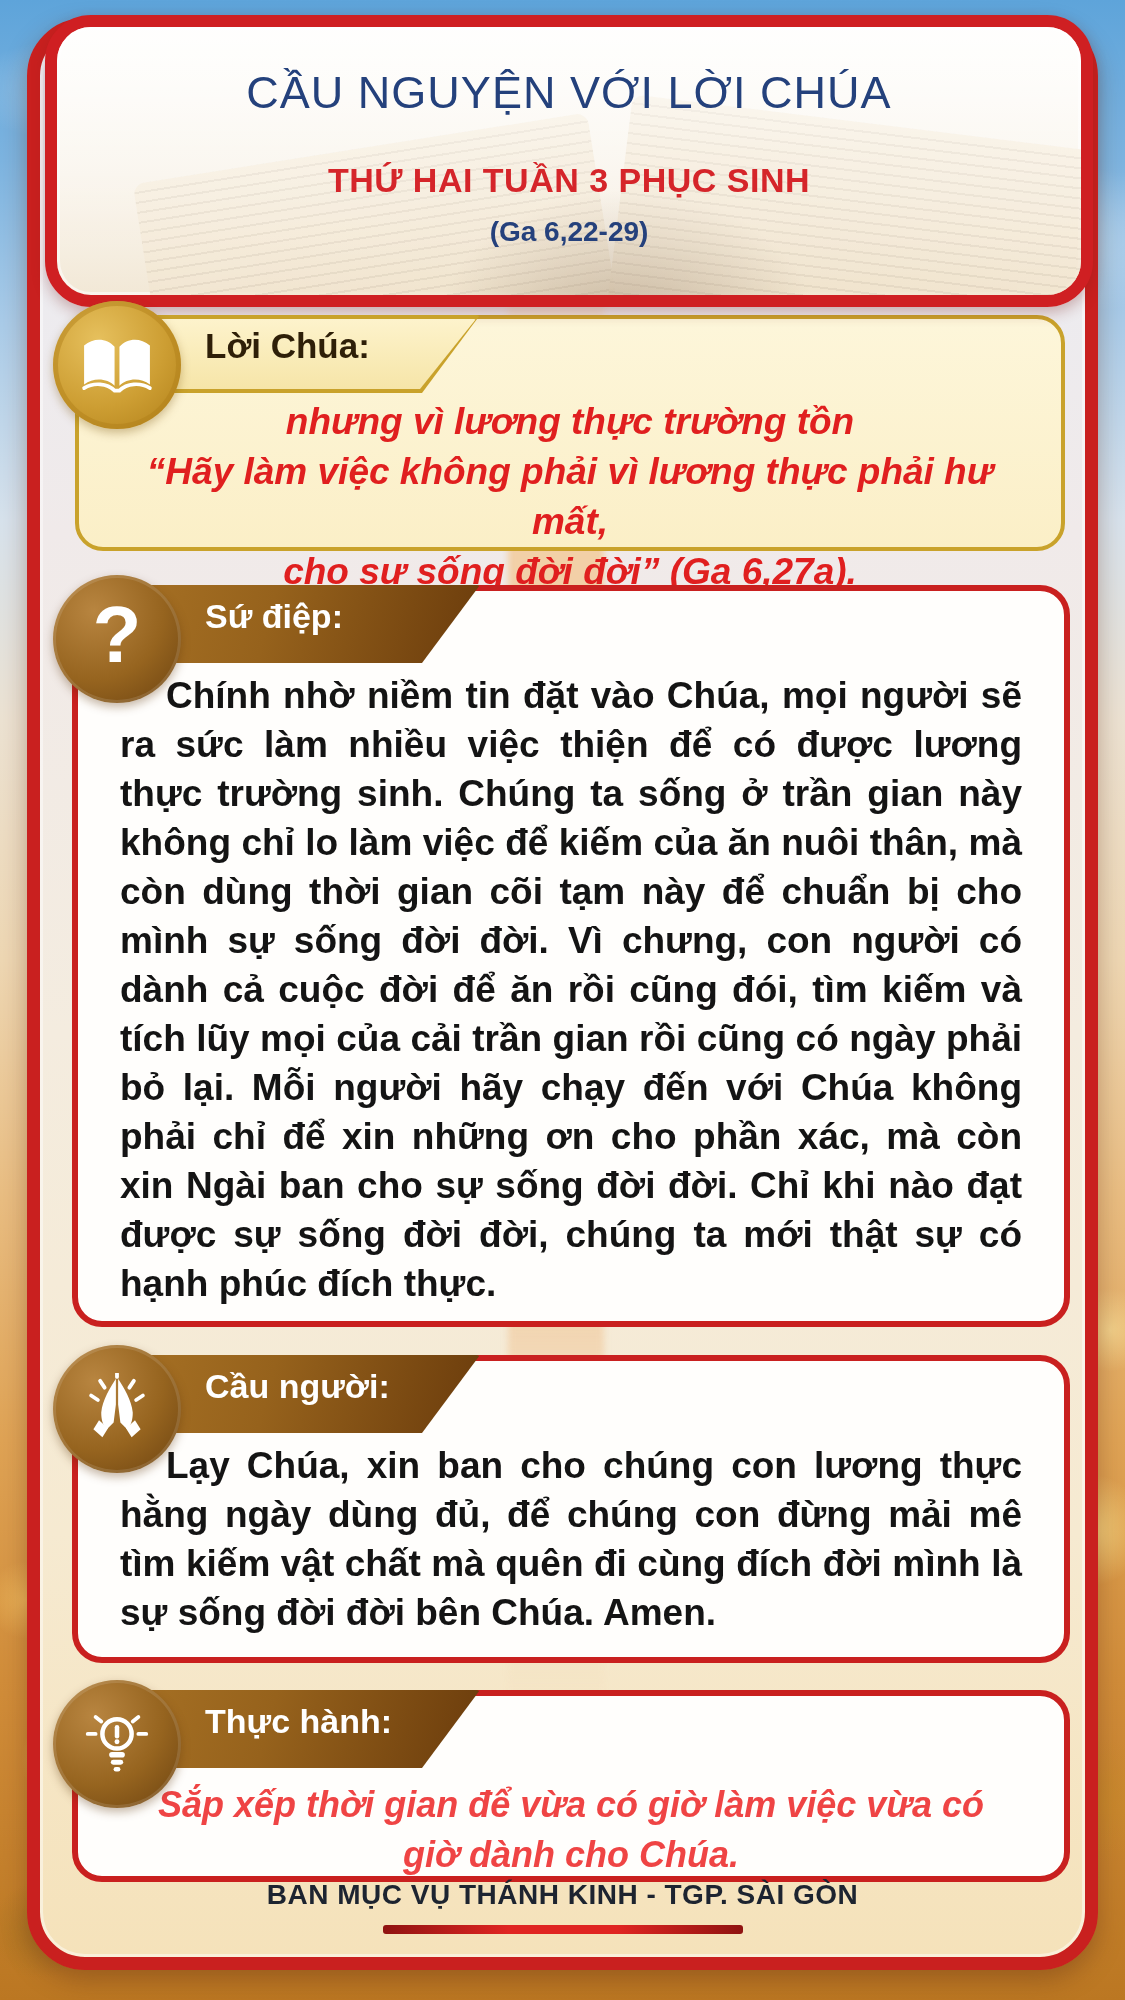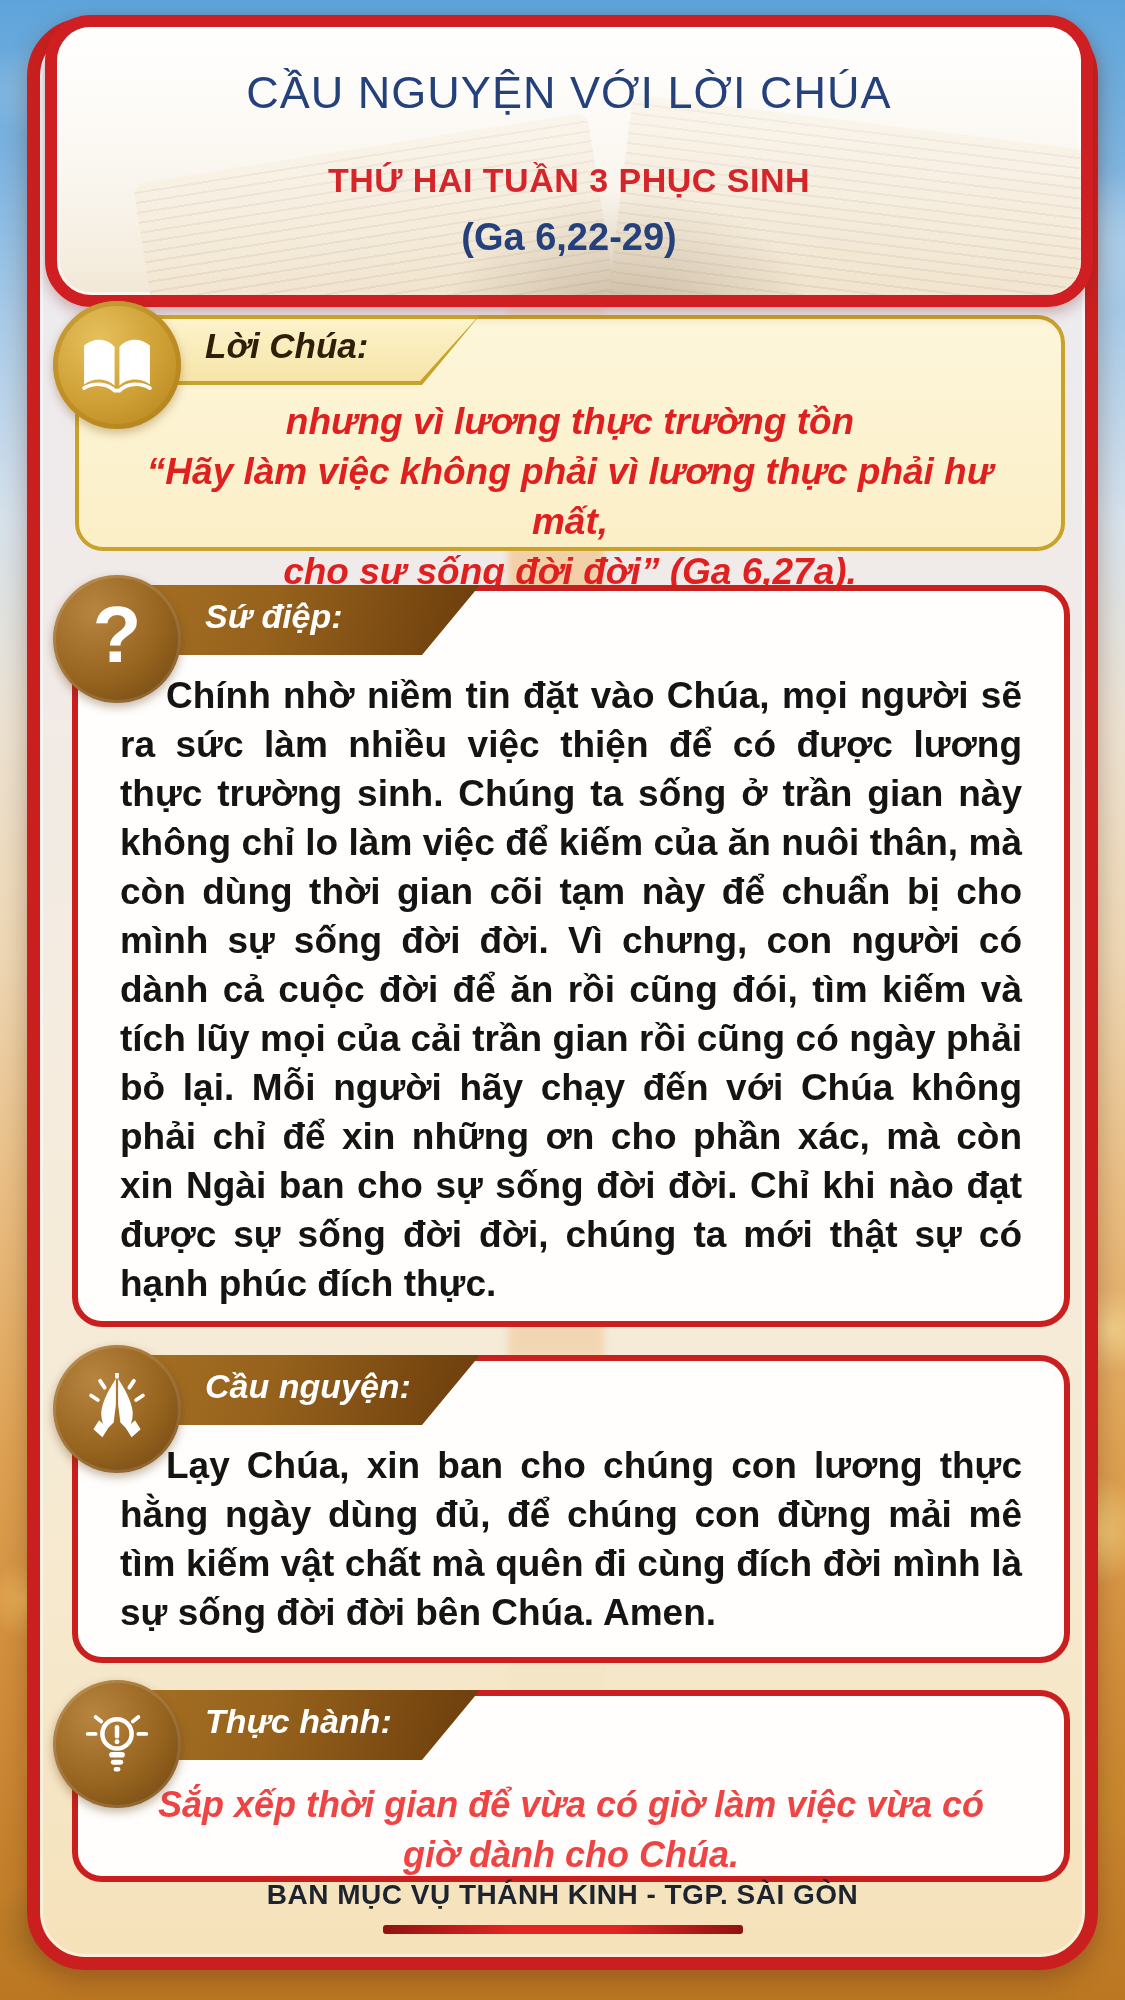--- a/index.html
+++ b/index.html
@@ -61,29 +61,29 @@
     position:absolute; left:360px; top:150px; width:420px; height:160px;
     background:radial-gradient(ellipse at 50% 100%, rgba(110,80,50,.45), transparent 65%);
   }
   .book-photo .wash{ position:absolute; inset:0;
     background:linear-gradient(180deg, rgba(255,255,255,.8) 0%, rgba(255,255,255,.45) 45%, rgba(255,255,255,.25) 100%); }
 
   .header-title{ position:relative; margin-top:40px; font-size:45px; font-weight:400;
     color:#24417c; letter-spacing:1px; }
   .header-subtitle{ position:relative; margin-top:42px; font-size:34px; font-weight:700;
     color:#d5252a; letter-spacing:.5px; }
-  .header-ref{ position:relative; margin-top:16px; font-size:38px; font-weight:700; color:#25417c; }
+  .header-ref{ position:relative; margin-top:16px; font-size:28px; font-weight:700; color:#25417c; }
 
   
   .section-box{ position:absolute; z-index:2; background:#fffefc; border:6px solid #c9201f; border-radius:30px; }
-  .banner{ position:absolute; z-index:4; height:70px; width:385px;
+  .banner{ position:absolute; z-index:4; height:78px; width:385px;
     clip-path:polygon(0 0, 100% 0, calc(100% - 58px) 100%, 0 100%);
     border-radius:22px 4px 30px 22px;
     background:linear-gradient(105deg,#aa7426 0%, #96621c 45%, #6b3c0c 100%);
-    line-height:62px; padding-left:110px; font-size:34px; font-weight:700; color:#ffffff;font-style:italic;
+    line-height:62px; padding-left:110px; font-size:34px; font-weight:700; color:#ffffff;
   }
   .badge{ position:absolute; z-index:5; width:128px; height:128px; border-radius:50%;
     display:flex; align-items:center; justify-content:center;
     background:radial-gradient(circle at 32% 28%, #b88540 0%, #96641f 55%, #6b4210 100%);
     box-shadow:0 4px 10px rgba(90,50,10,.35), inset 0 0 0 3px rgba(255,255,255,.12);
   }
   .badge.gold{ background:radial-gradient(circle at 35% 30%, #e6c05d 0%, #cd9e33 55%, #b07f18 100%);
     box-shadow:0 4px 10px rgba(120,80,10,.35), inset 0 0 0 5px rgba(176,127,24,.45); }
   .badge svg{ display:block; }
   .qmark{ font-size:80px; font-weight:700; color:#fff; line-height:1; transform:translateY(-4px); }
@@ -159,21 +159,21 @@
         <div class="body-text">Chính nhờ niềm tin đặt vào Chúa, mọi người sẽ ra sức làm nhiều việc thiện để có được lương thực trường sinh. Chúng ta sống ở trần gian này không chỉ lo làm việc để kiếm của ăn nuôi thân, mà còn dùng thời gian cõi tạm này để chuẩn bị cho mình sự sống đời đời. Vì chưng, con người có dành cả cuộc đời để ăn rồi cũng đói, tìm kiếm và tích lũy mọi của cải trần gian rồi cũng có ngày phải bỏ lại. Mỗi người hãy chạy đến với Chúa không phải chỉ để xin những ơn cho phần xác, mà còn xin Ngài ban cho sự sống đời đời. Chỉ khi nào đạt được sự sống đời đời, chúng ta mới thật sự có hạnh phúc đích thực.</div>
       </div>
       <div class="banner sudiep">Sứ điệp:</div>
       <div class="badge sudiep">
         <span class="qmark">?</span>
       </div>
 
       <div class="section-box caunguyen-box">
         <div class="body-text">Lạy Chúa, xin ban cho chúng con lương thực hằng ngày dùng đủ, để chúng con đừng mải mê tìm kiếm vật chất mà quên đi cùng đích đời mình là sự sống đời đời bên Chúa. Amen.</div>
       </div>
-      <div class="banner caunguyen">Cầu nguyện:</div>
+      <div class="banner caunguyen">Cầu người:</div>
       <div class="badge caunguyen">
         <svg width="72" height="72" viewBox="0 0 64 64">
           <path d="M31 5 C26 13 19 24 18 35 C18 41 19 46 23 50 L29 44 L31 28 Z" fill="#ffffff"></path>
           <path d="M33 5 C38 13 45 24 46 35 C46 41 45 46 41 50 L35 44 L33 28 Z" fill="#ffffff"></path>
           <path d="M16 42 L24 49 L19 57 L11 50 Z" fill="#ffffff"></path>
           <path d="M48 42 L40 49 L45 57 L53 50 Z" fill="#ffffff"></path>
           <g stroke="#ffffff" stroke-width="3.4" stroke-linecap="round">
             <line x1="9" y1="20" x2="15" y2="24"></line>
             <line x1="55" y1="20" x2="49" y2="24"></line>
             <line x1="17" y1="7" x2="21" y2="13"></line>

